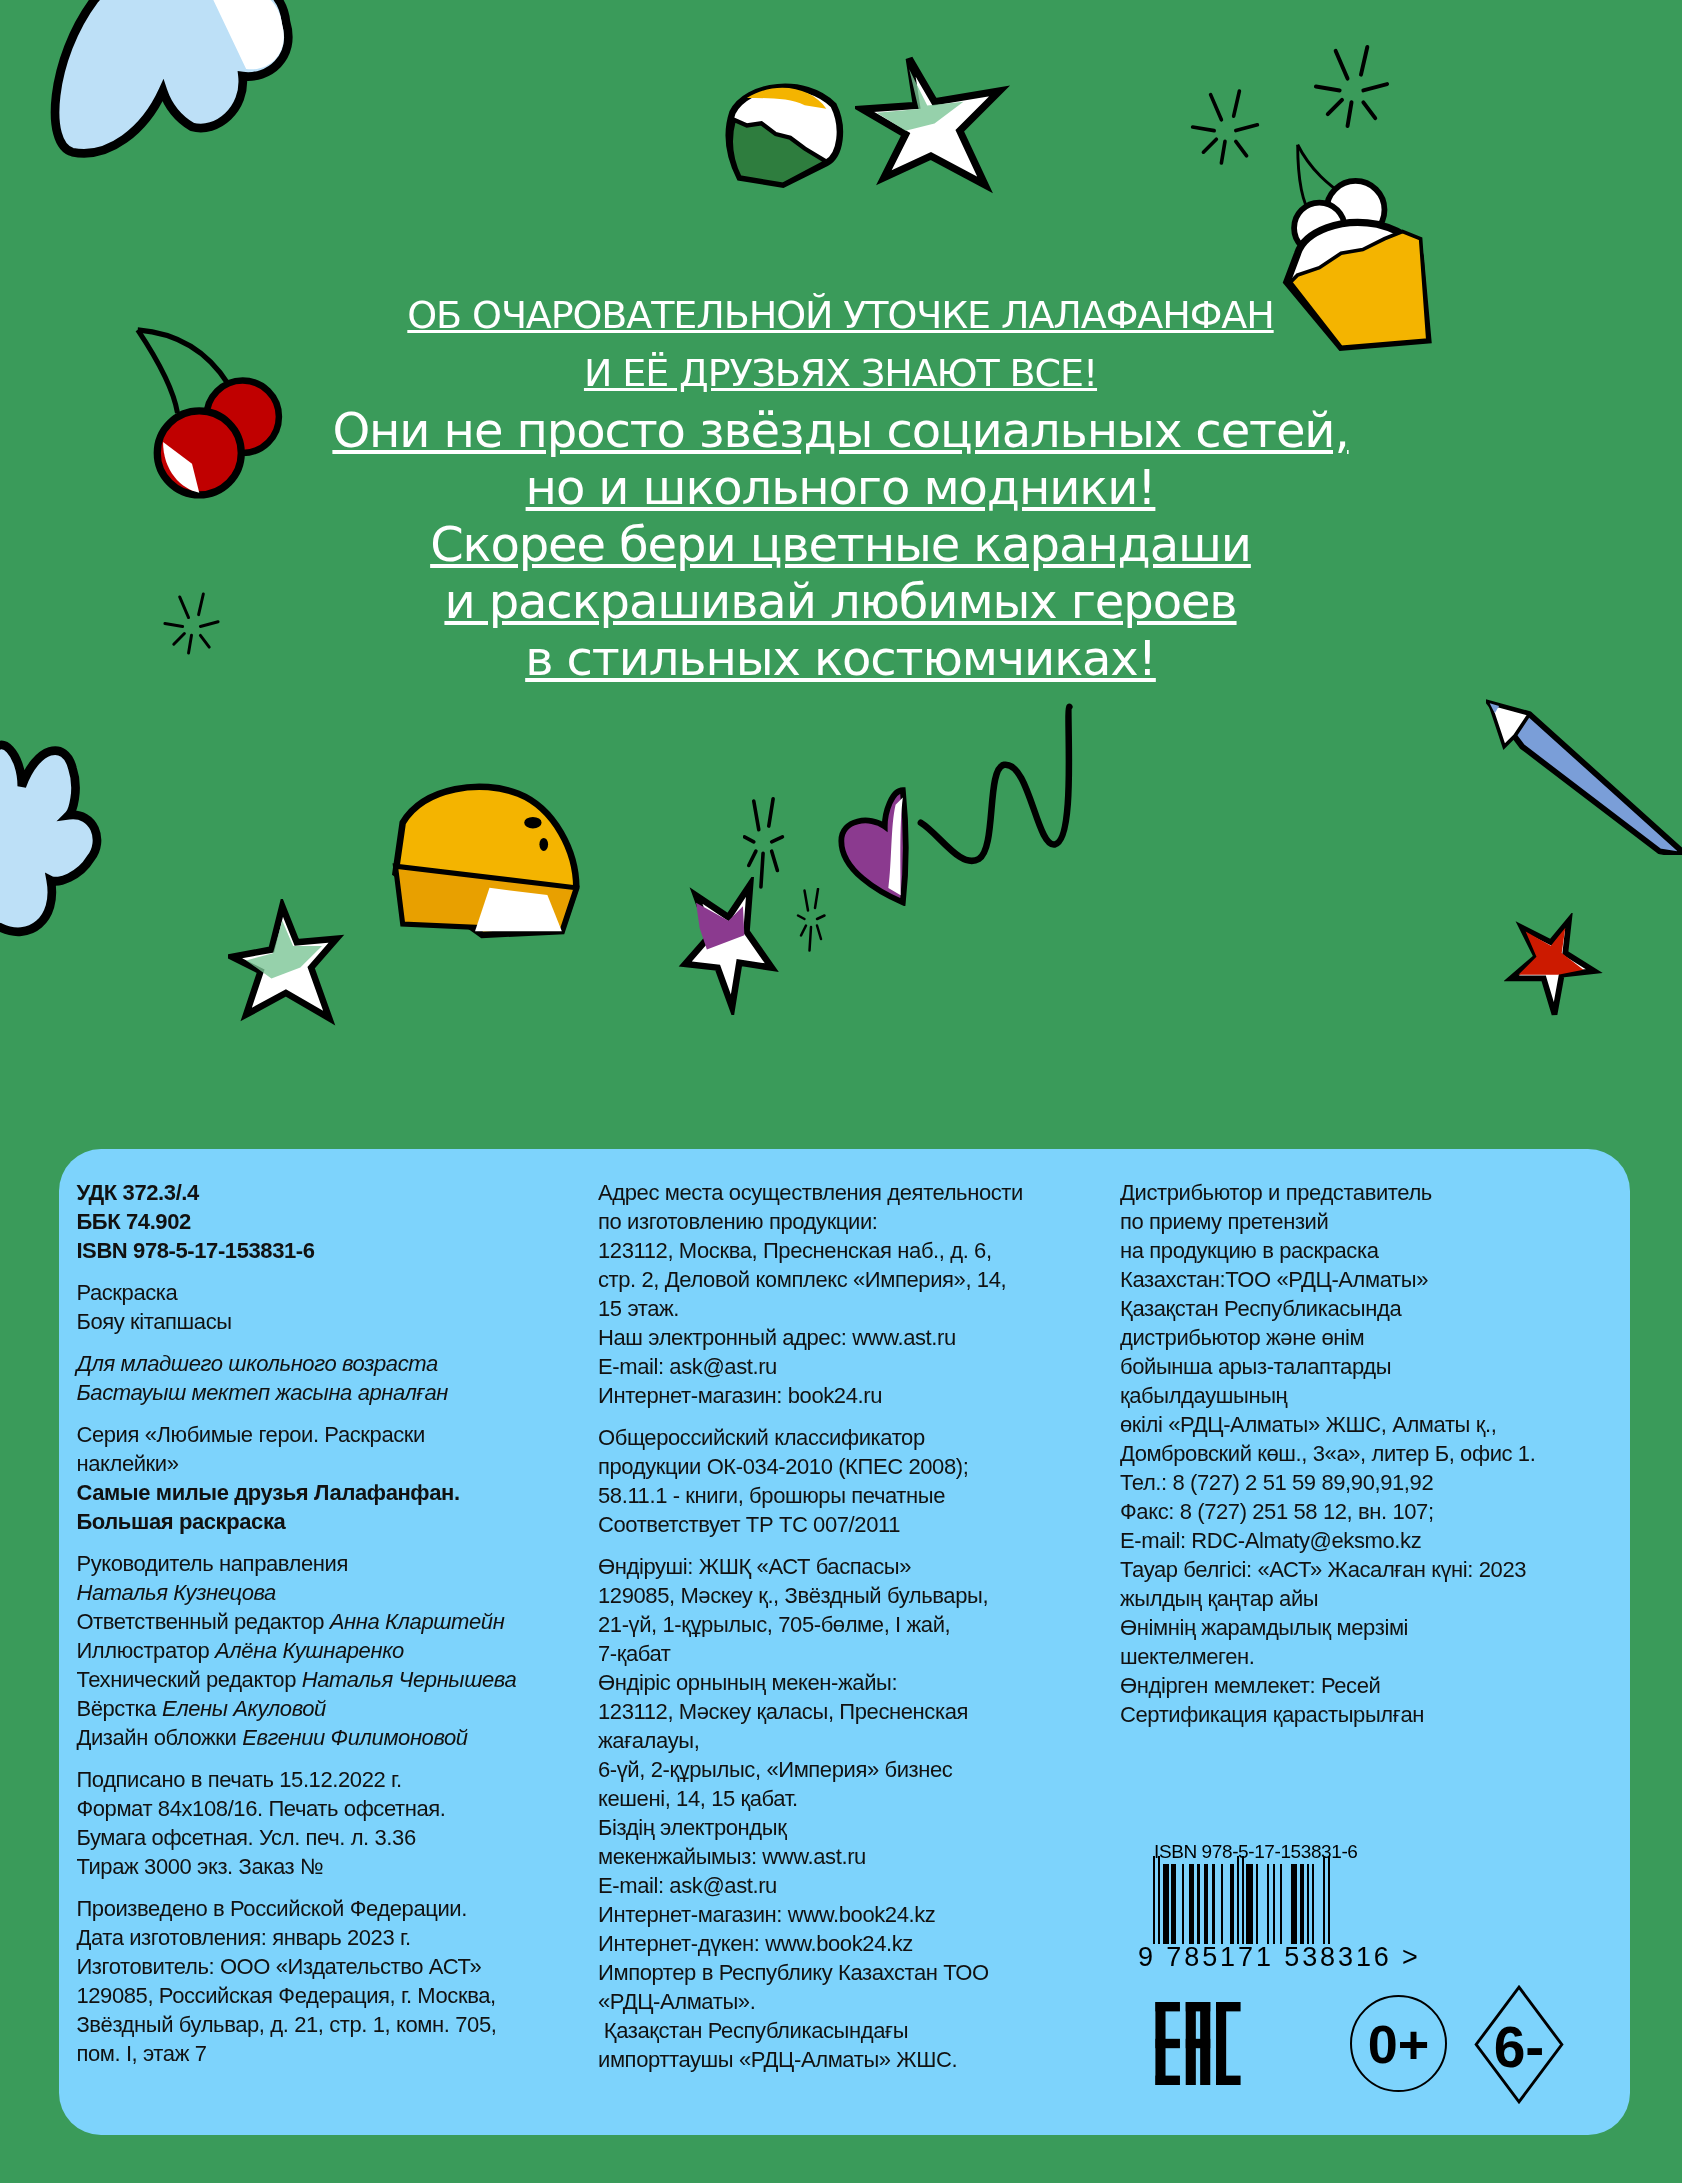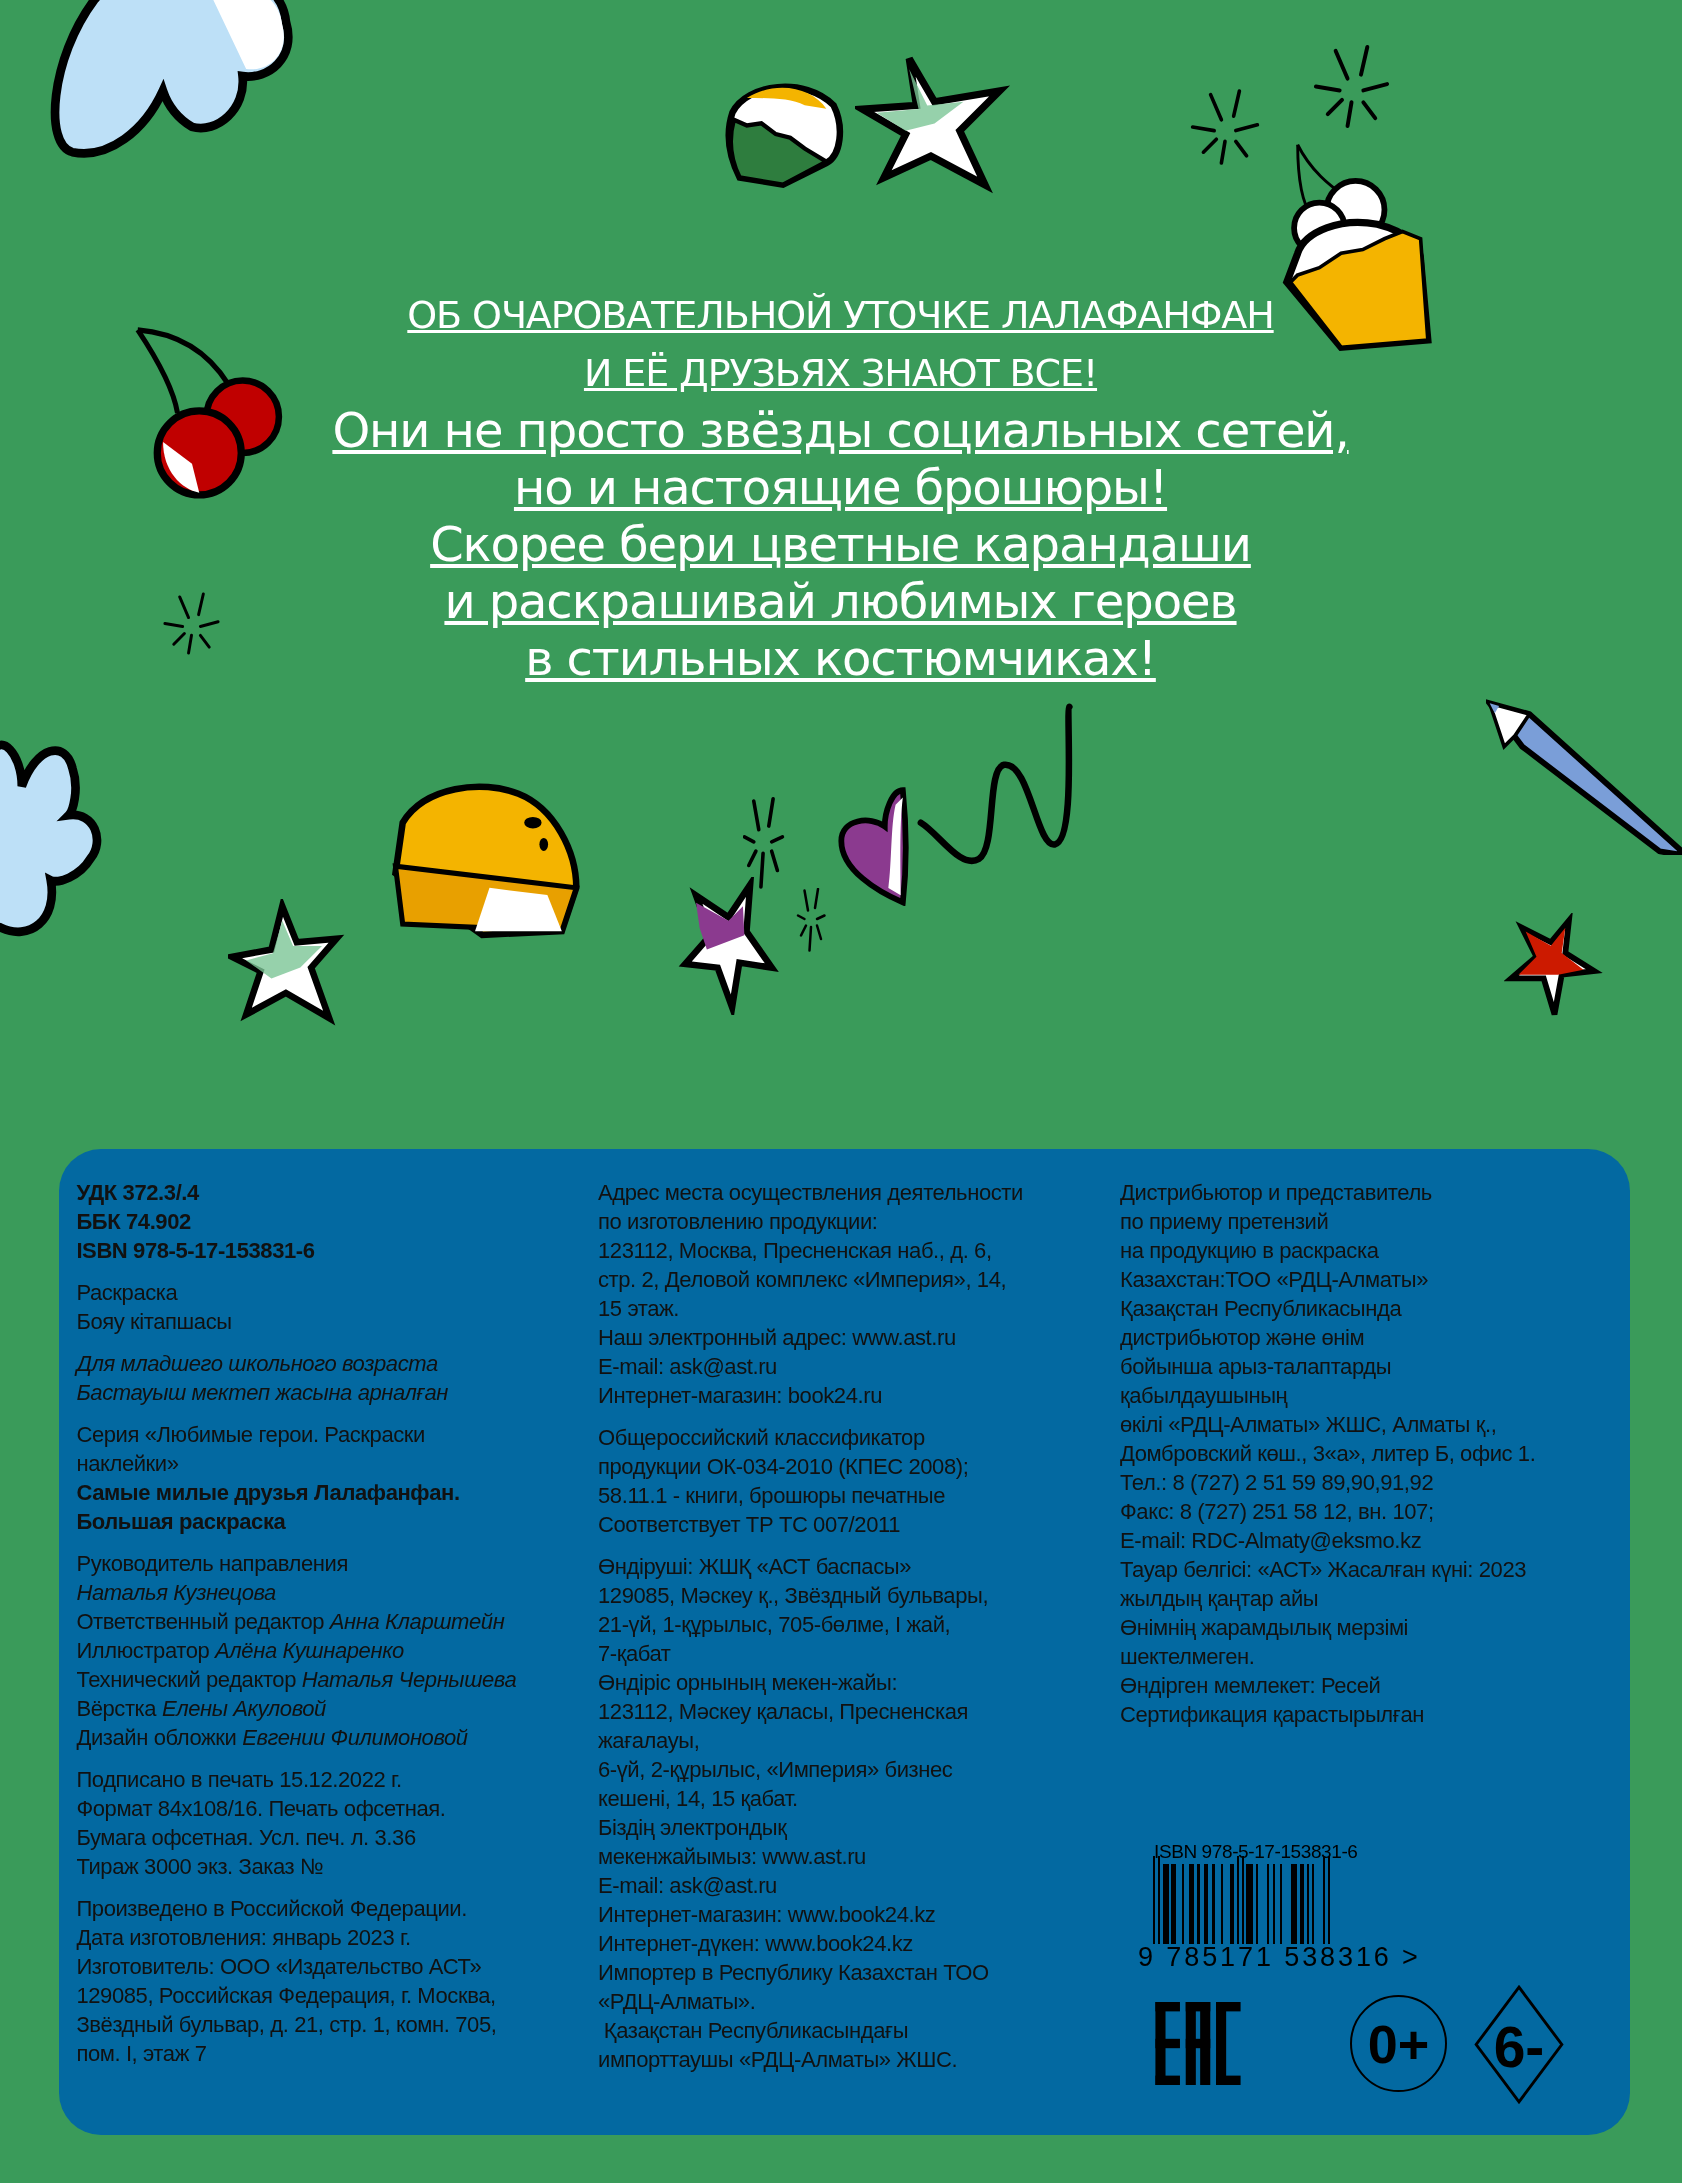--- a/index.html
+++ b/index.html
@@ -17,21 +17,21 @@
     font-size: 39px; line-height: 58px;
     letter-spacing: -1.1px;
   }
   .headline .line { display: block; white-space: nowrap; text-decoration: underline; }
   .headline .caps { font-size: 38px; }
   .headline .lower { font-size: 48px; line-height: 57px; }
 
   .card {
     position: absolute; left: 59px; top: 1149px;
     width: 1571px; height: 986px;
-    background: #0369a1; border-radius: 42px;
+    background: #7dd3fc; border-radius: 42px;
   }
   .col {
     position: absolute; top: 29px;
     font-family: "Liberation Sans", sans-serif;
     font-size: 22px; line-height: 29px; color: #111111;
     letter-spacing: -0.4px;
   }
   .col1 { left: 17.4px; width: 522px; }
   .col2 { left: 539px; width: 522px; }
   .col3 { left: 1061px; width: 500px; }
@@ -192,21 +192,21 @@
 
 <svg class="deco" style="left:1504px;top:913px" width="101" height="109" viewBox="0 0 140 150">
   <polygon points="90,10 85,55 125,80 80,85 70,140 55,90 10,90 45,60 25,20 65,40" fill="#fff" stroke="#000" stroke-width="8"></polygon>
   <polygon points="85,20 80,55 110,78 75,85 55,85 20,85 45,60 30,25 65,45" fill="#cc1a00"></polygon>
 </svg>
 
 <div class="headline">
   <span class="line caps">ОБ ОЧАРОВАТЕЛЬНОЙ УТОЧКЕ ЛАЛАФАНФАН</span>
   <span class="line caps">И ЕЁ ДРУЗЬЯХ ЗНАЮТ ВСЕ!</span>
   <span class="line lower">Они не просто звёзды социальных сетей,</span>
-  <span class="line lower">но и настоящие брошюры!</span>
+  <span class="line lower">но и школьного модники!</span>
   <span class="line lower">Скорее бери цветные карандаши</span>
   <span class="line lower">и раскрашивай любимых героев</span>
   <span class="line lower">в стильных костюмчиках!</span>
 </div>
 
 <div class="card">
 
   <div class="col col1">
     <p>
       <span class="ln b">УДК 372.3/.4</span>

